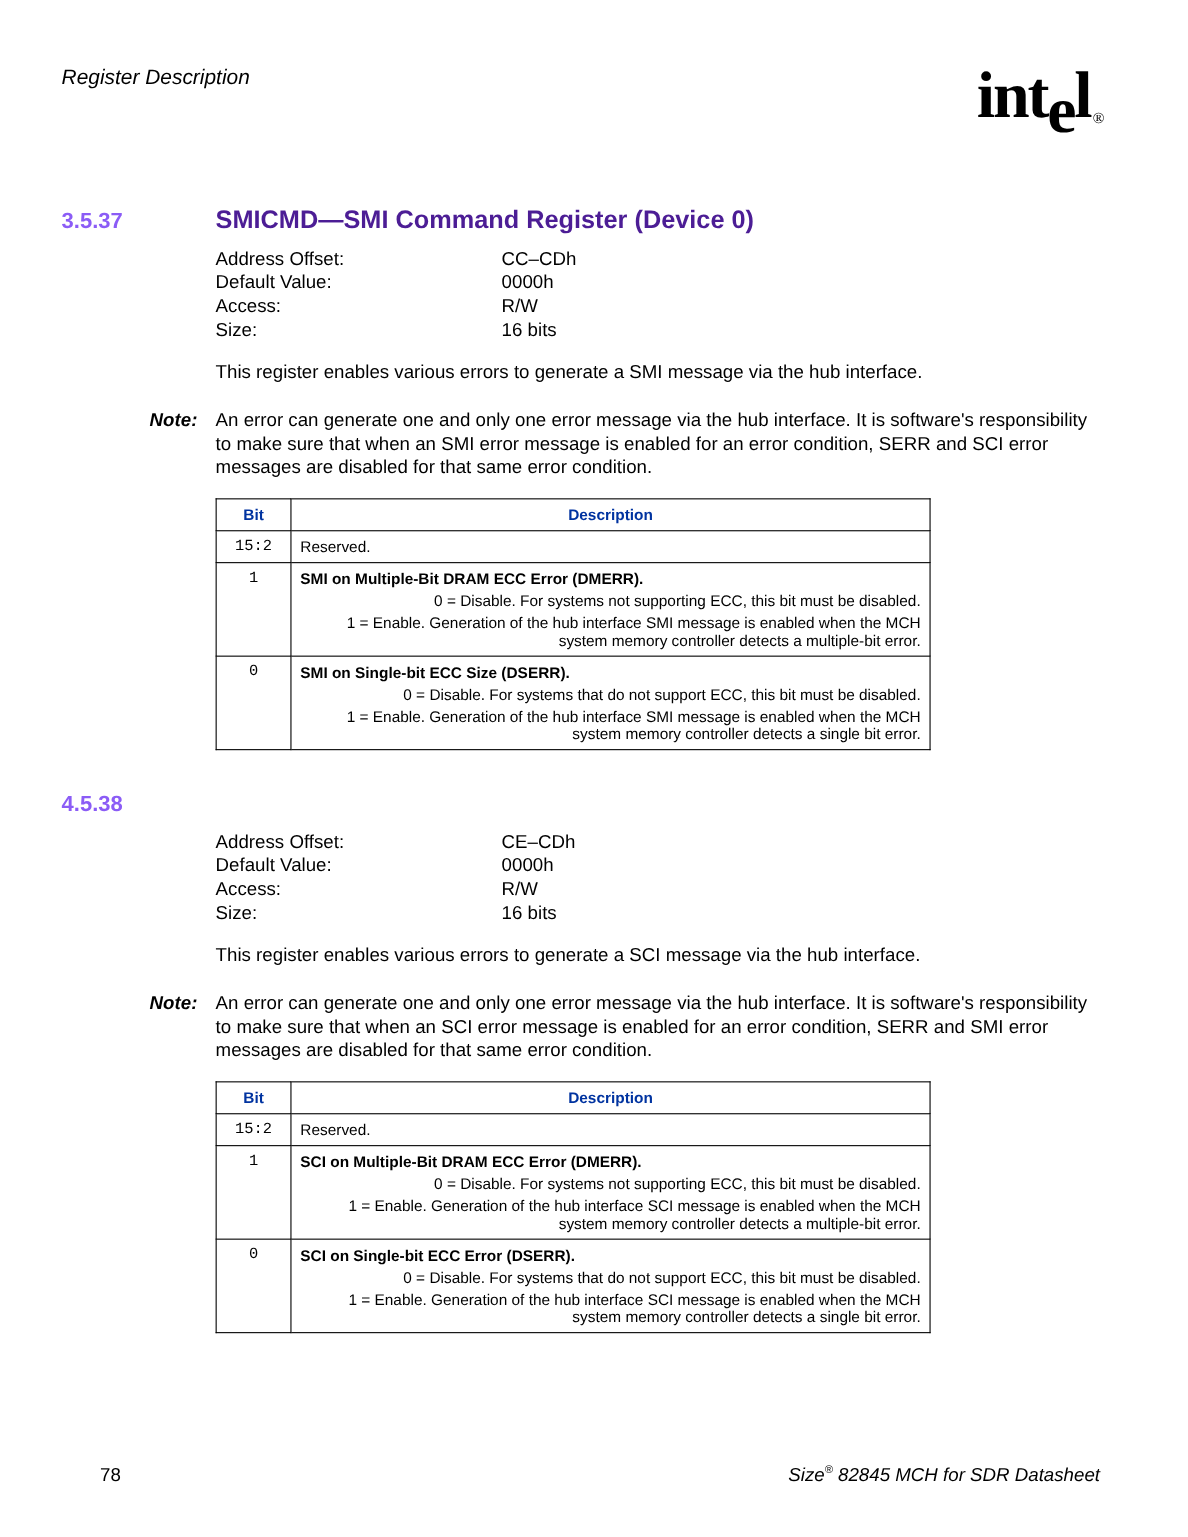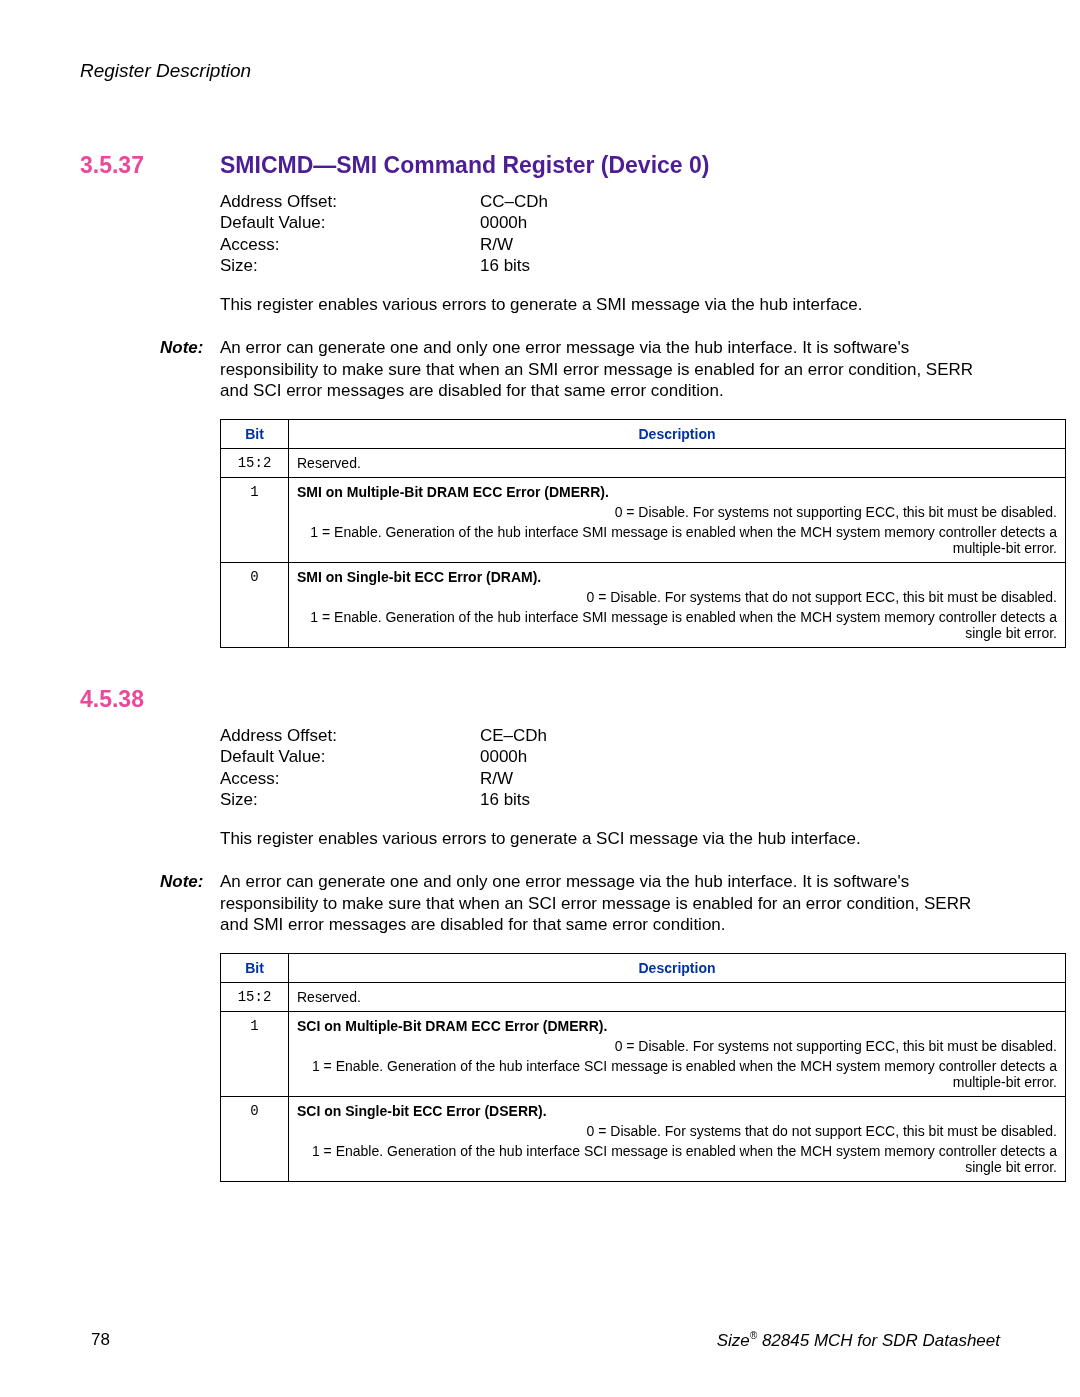--- a/index.html
+++ b/index.html
@@ -7,21 +7,21 @@
     margin: 0;
     padding: 0;
     background: #fff;
     font-family: Arial, Helvetica, sans-serif;
     color: #000;
   }
   .page {
     width: 1080px;
     height: 1397px;
     position: relative;
-    padding: 56px 80px 56px 80px;
+    padding: 56px 80px 56px 56px;
   }
   .header-row {
     display: flex;
     justify-content: space-between;
     align-items: flex-start;
   }
   .header-left {
     font-style: italic;
     font-size: 19px;
     padding-top: 4px;
@@ -50,23 +50,23 @@
   .section-heading {
     display: flex;
     align-items: baseline;
     margin-top: 70px;
     margin-bottom: 12px;
   }
   .section-heading.second { margin-top: 38px; }
   .sec-num {
     width: 140px;
     flex: 0 0 140px;
-    font-size: 23px;
-    font-weight: 700;
-    color: #ec4899;
+    font-size: 20px;
+    font-weight: 700;
+    color: #8b5cf6;
   }
   .sec-title {
     font-size: 23px;
     font-weight: 700;
     color: #4c1d95;
   }
 
   
   .body-indent {
     margin-left: 140px;
@@ -99,21 +99,21 @@
     font-style: italic;
     font-weight: 700;
   }
   .note-text { flex: 1; }
 
   
   table.bit-table {
     border-collapse: collapse;
     margin-top: 18px;
     margin-left: 140px;
-    width: 846px;
+    width: 650px;
     font-size: 14px;
   }
   table.bit-table th,
   table.bit-table td {
     border: 1px solid #000;
     padding: 6px 8px;
     vertical-align: top;
     text-align: left;
   }
   table.bit-table th {
@@ -155,20 +155,23 @@
     font-size: 10px;
   }
 </style>
 </head>
 <body>
 
 <div class="page">
 
   <div class="header-row">
     <div class="header-left">Register Description</div>
+    <div class="logo">
+      <span>int</span><span class="drop">e</span><span>l</span><sub class="reg">®</sub>
+    </div>
   </div>
 
   <div class="section-heading">
     <div class="sec-num">3.5.37</div>
     <div class="sec-title">SMICMD—SMI Command Register (Device 0)</div>
   </div>
 
   <div class="body-indent">
     <div class="attr-row">
       <div class="attr-label">Address Offset:</div>
@@ -213,21 +216,21 @@
         <td class="bit-col">1</td>
         <td>
           <div class="desc-title">SMI on Multiple-Bit DRAM ECC Error (DMERR).</div>
           <div class="desc-line">0 = Disable. For systems not supporting ECC, this bit must be disabled.</div>
           <div class="desc-line">1 = Enable. Generation of the hub interface SMI message is enabled when the MCH system memory controller detects a multiple-bit error.</div>
         </td>
       </tr>
       <tr>
         <td class="bit-col">0</td>
         <td>
-          <div class="desc-title">SMI on Single-bit ECC Error (DRAM).</div>
+          <div class="desc-title">SMI on Single-bit ECC Size (DSERR).</div>
           <div class="desc-line">0 = Disable. For systems that do not support ECC, this bit must be disabled.</div>
           <div class="desc-line">1 = Enable. Generation of the hub interface SMI message is enabled when the MCH system memory controller detects a single bit error.</div>
         </td>
       </tr>
     </tbody>
   </table>
 
   <div class="section-heading second">
     <div class="sec-num">4.5.38</div>
   </div>

